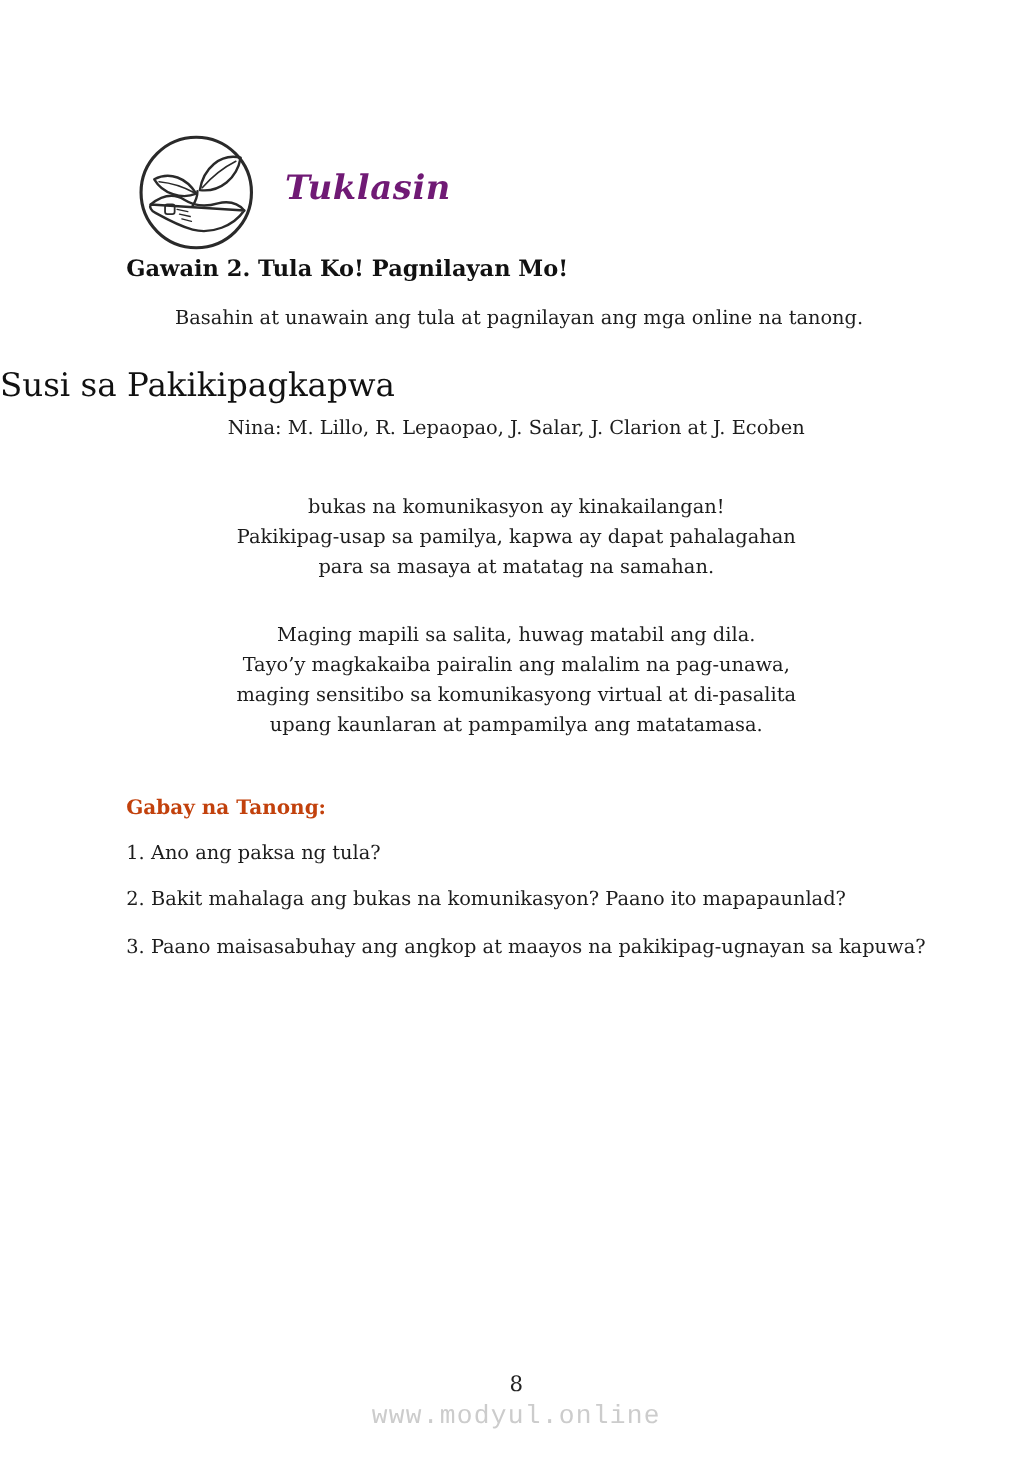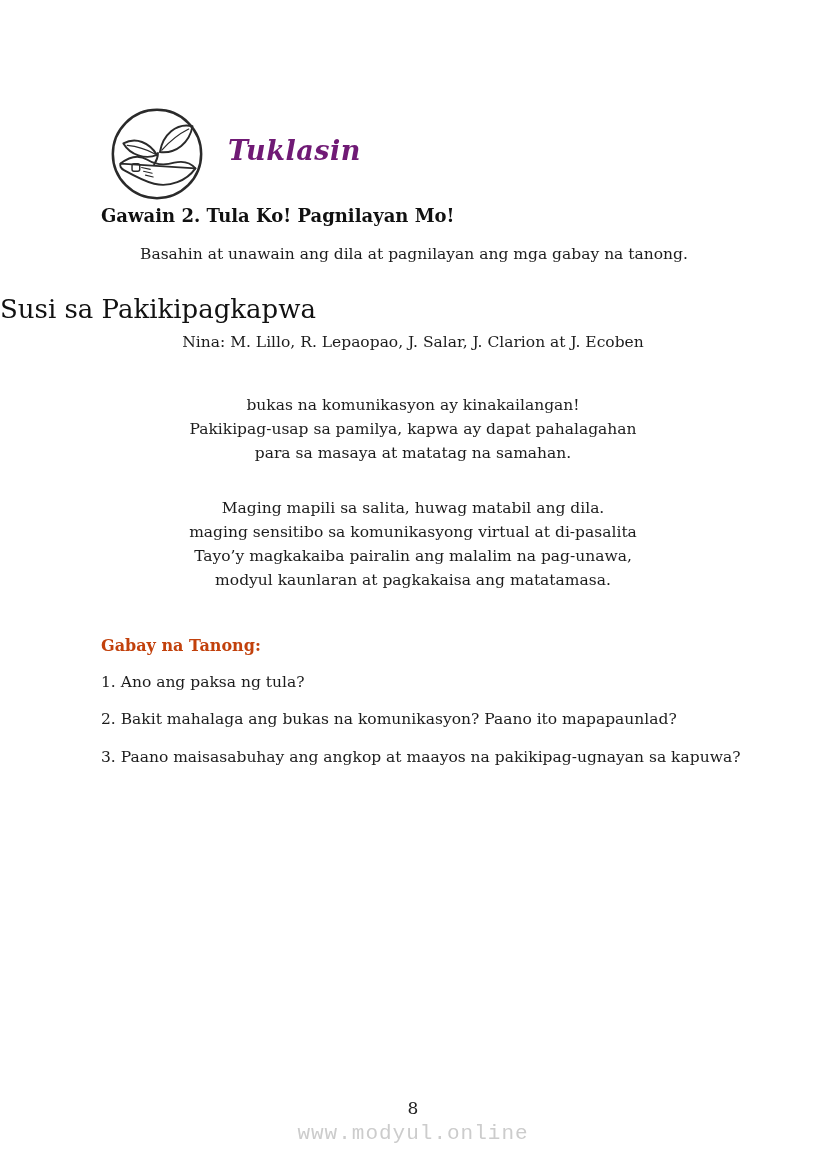--- a/index.html
+++ b/index.html
@@ -141,37 +141,37 @@
 
         <path d="M34 64 l9 2 M36 68 l9 2 M38 72 l8 2" stroke-width="1.1"></path>
       </g>
     </svg>
   </div>
 
   <div class="section-title">Tuklasin</div>
 
   <div class="activity-heading">Gawain 2. Tula Ko! Pagnilayan Mo!</div>
 
-  <div class="instruction">Basahin at unawain ang dila at pagnilayan ang mga gabay na tanong.</div>
+  <div class="instruction">Basahin at unawain ang tula at pagnilayan ang mga online na tanong.</div>
 
   <div class="poem-title">Susi sa Pakikipagkapwa</div>
 
   <div class="poem-byline">Nina: M. Lillo, R. Lepaopao, J. Salar, J. Clarion at J. Ecoben</div>
 
   <div class="stanza stanza-1">
     <div>bukas na komunikasyon ay kinakailangan!</div>
     <div>Pakikipag-usap sa pamilya, kapwa ay dapat pahalagahan</div>
     <div>para sa masaya at matatag na samahan.</div>
   </div>
 
   <div class="stanza stanza-2">
     <div>Maging mapili sa salita, huwag matabil ang dila.</div>
+    <div>Tayo’y magkakaiba pairalin ang malalim na pag-unawa,</div>
     <div>maging sensitibo sa komunikasyong virtual at di-pasalita</div>
-    <div>Tayo’y magkakaiba pairalin ang malalim na pag-unawa,</div>
-    <div>modyul kaunlaran at pagkakaisa ang matatamasa.</div>
+    <div>upang kaunlaran at pampamilya ang matatamasa.</div>
   </div>
 
   <div class="questions-heading">Gabay na Tanong:</div>
 
   <div class="question question-1">1. Ano ang paksa ng tula?</div>
   <div class="question question-2">2. Bakit mahalaga ang bukas na komunikasyon? Paano ito mapapaunlad?</div>
   <div class="question question-3">3. Paano maisasabuhay ang angkop at maayos na pakikipag-ugnayan sa kapuwa?</div>
 
   <div class="page-number">8</div>
 

